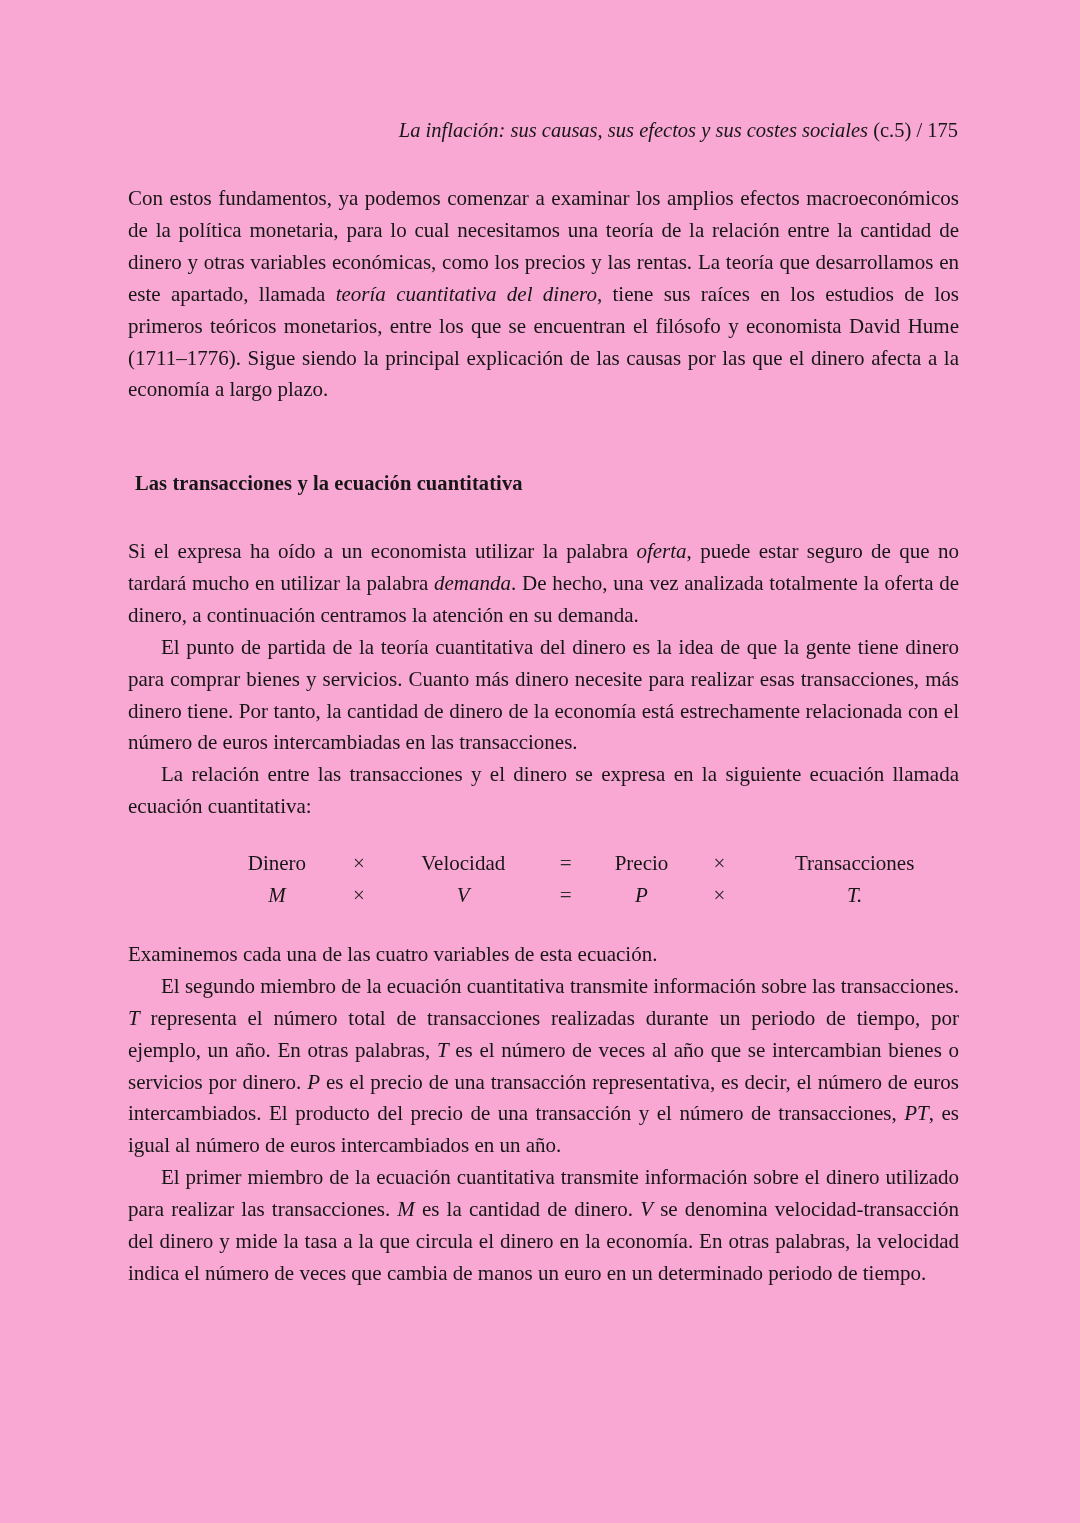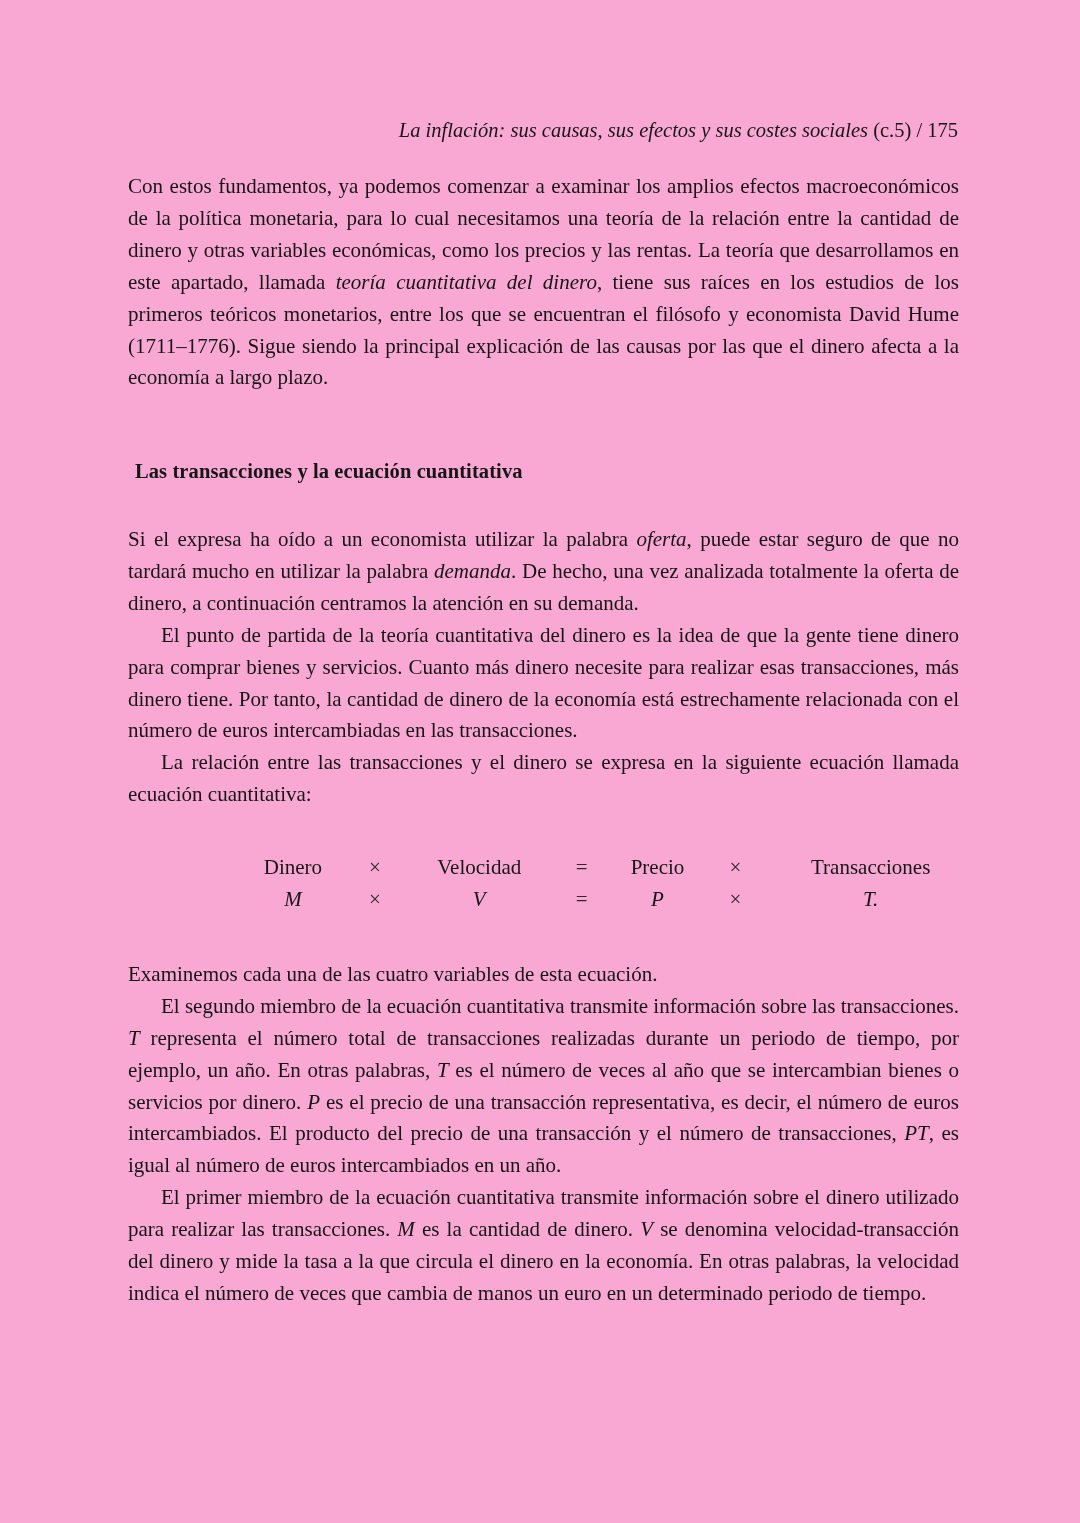--- a/index.html
+++ b/index.html
@@ -34,21 +34,21 @@
     font-style: italic;
   }
   .running-head .rh-folio {
     font-style: normal;
   }
 
   
   .textblock {
     position: absolute;
     left: 128px;
-    top: 171px;
+    top: 183px;
     width: 831px;
   }
 
   p.body {
     margin: 0;
     font-size: 21px;
     line-height: 31.9px;
     text-align: justify;
     text-justify: inter-word;
     -webkit-hyphens: none;
@@ -71,21 +71,21 @@
     font-weight: bold;
     text-align: left;
     letter-spacing: 0.1px;
   }
 
   i, em { font-style: italic; }
   b, strong { font-weight: normal; }
 
   
   .equation {
-    margin: 16px;
+    margin: 0;
     padding: 0;
     width: 100%;
     border-collapse: collapse;
     font-size: 21px;
     line-height: 31.9px;
   }
   .equation td {
     padding: 0;
     text-align: center;
     vertical-align: baseline;

